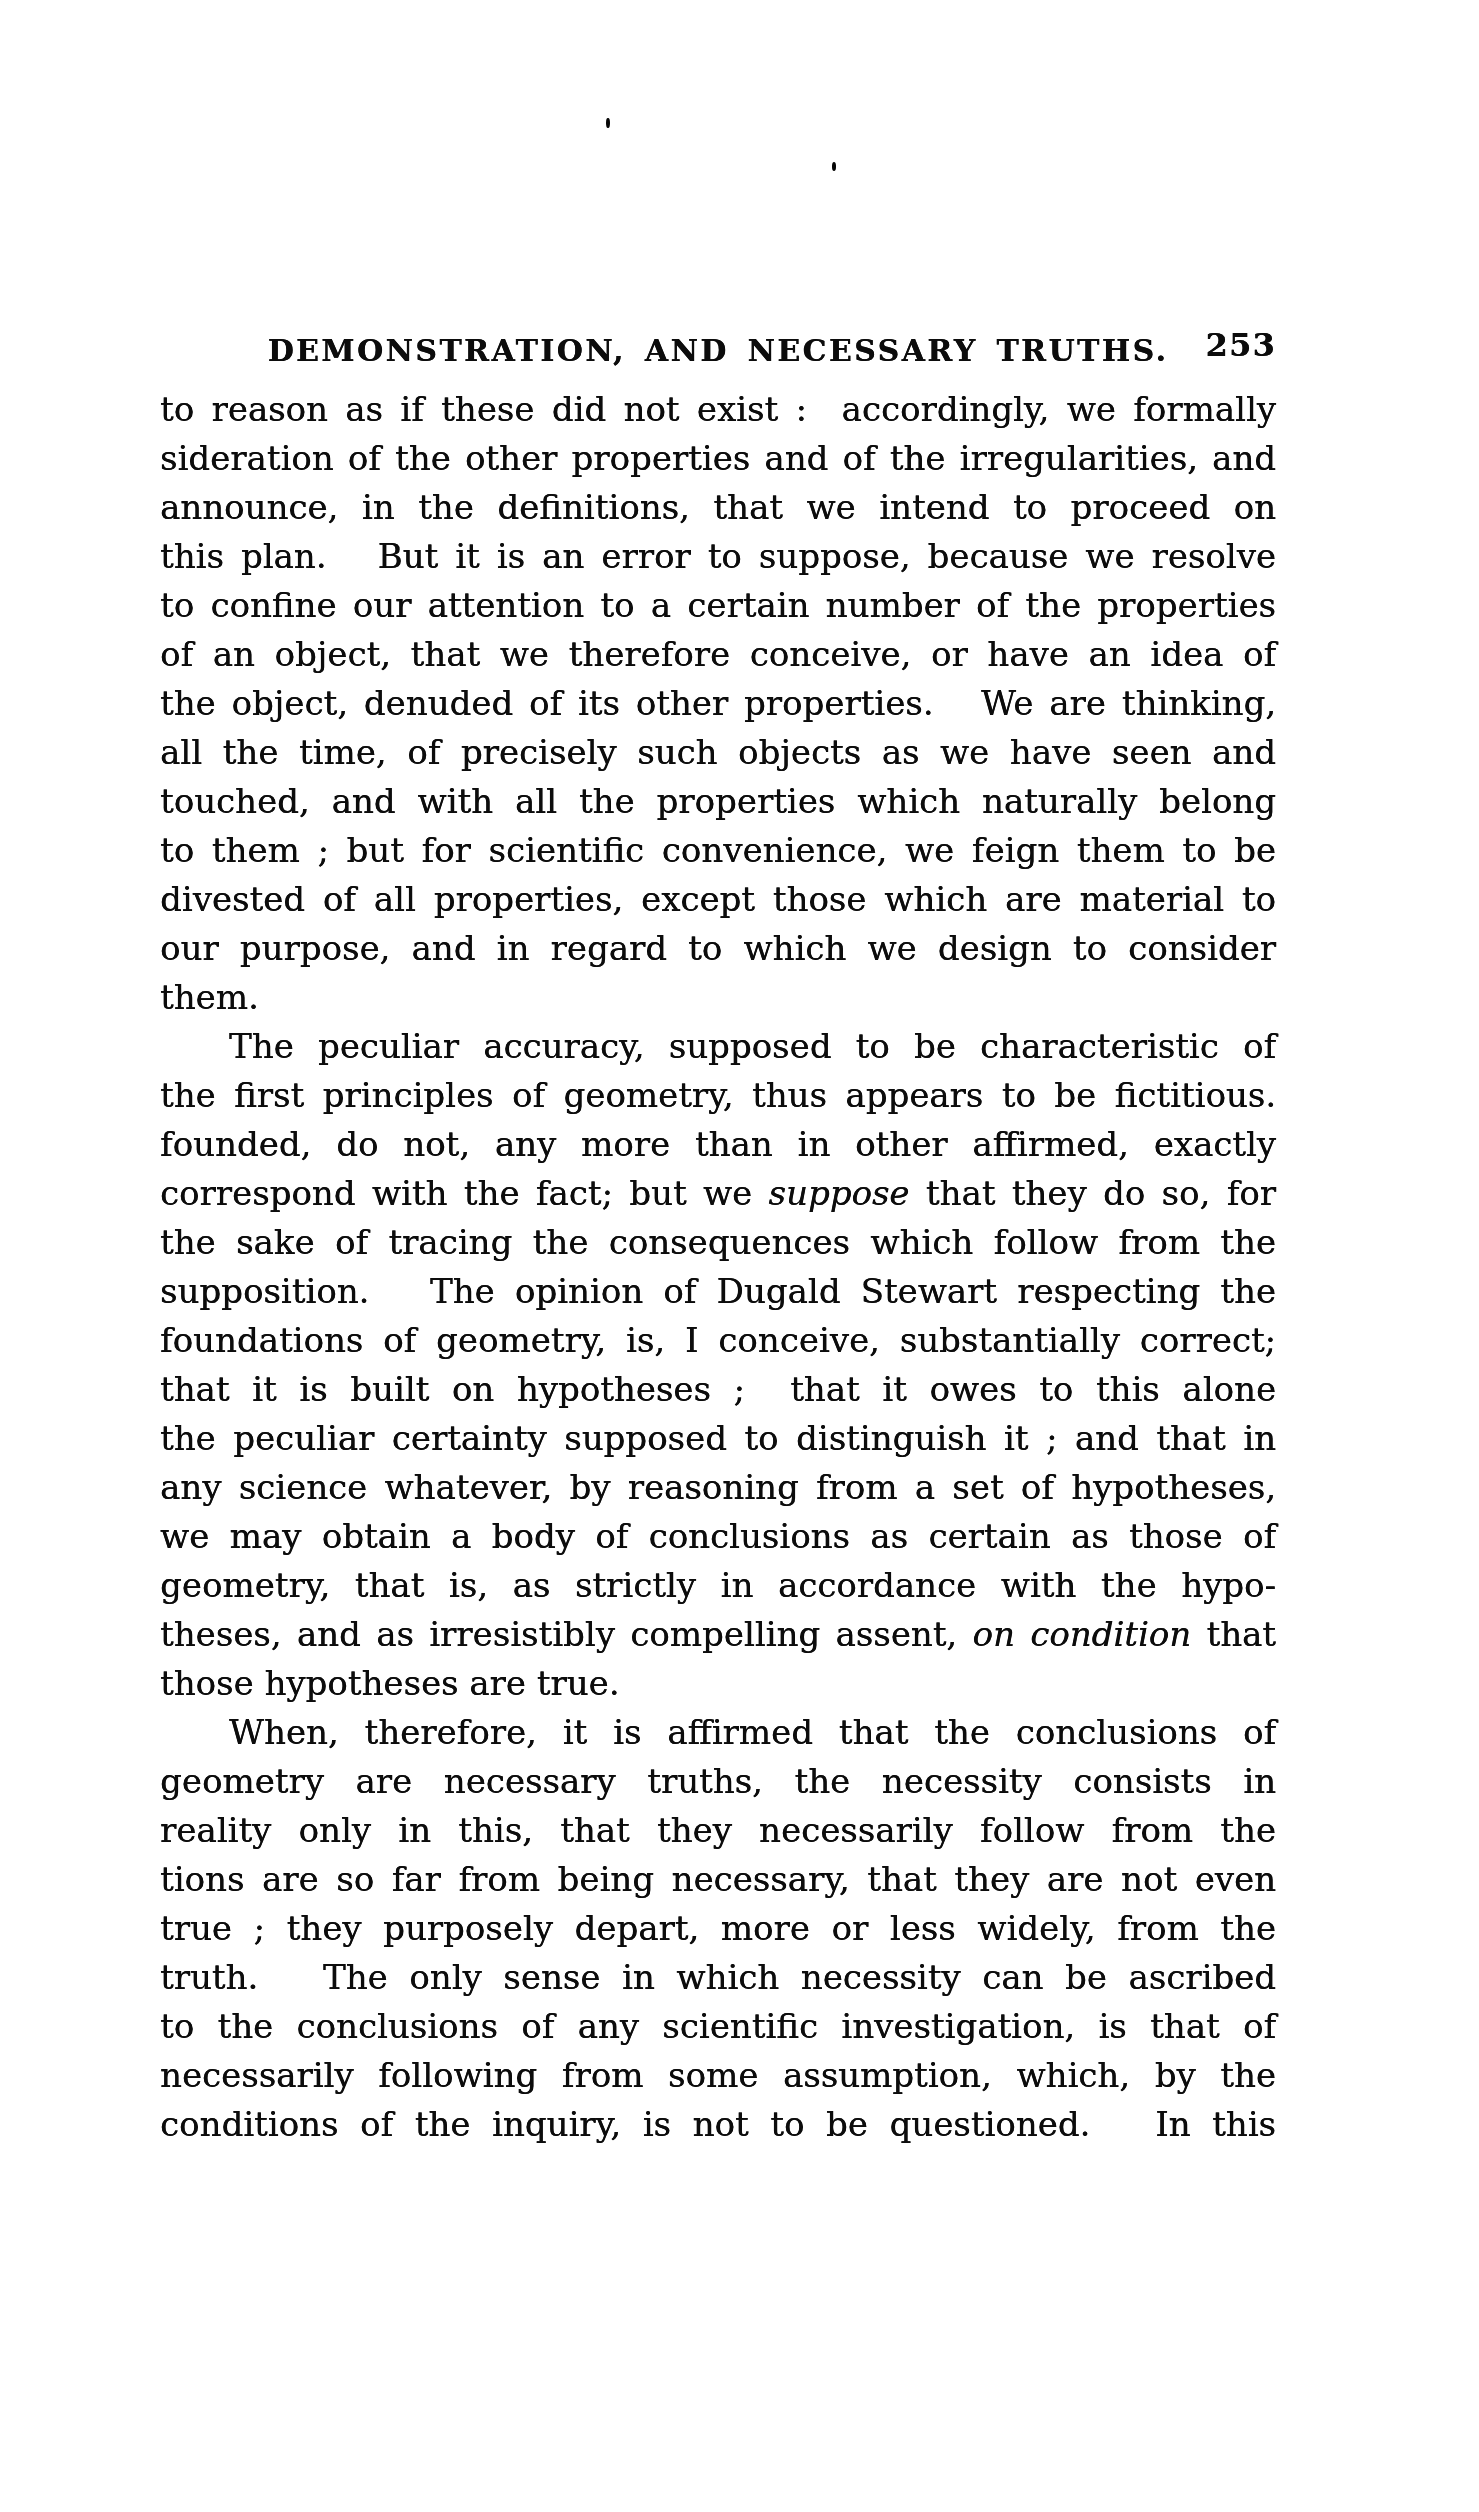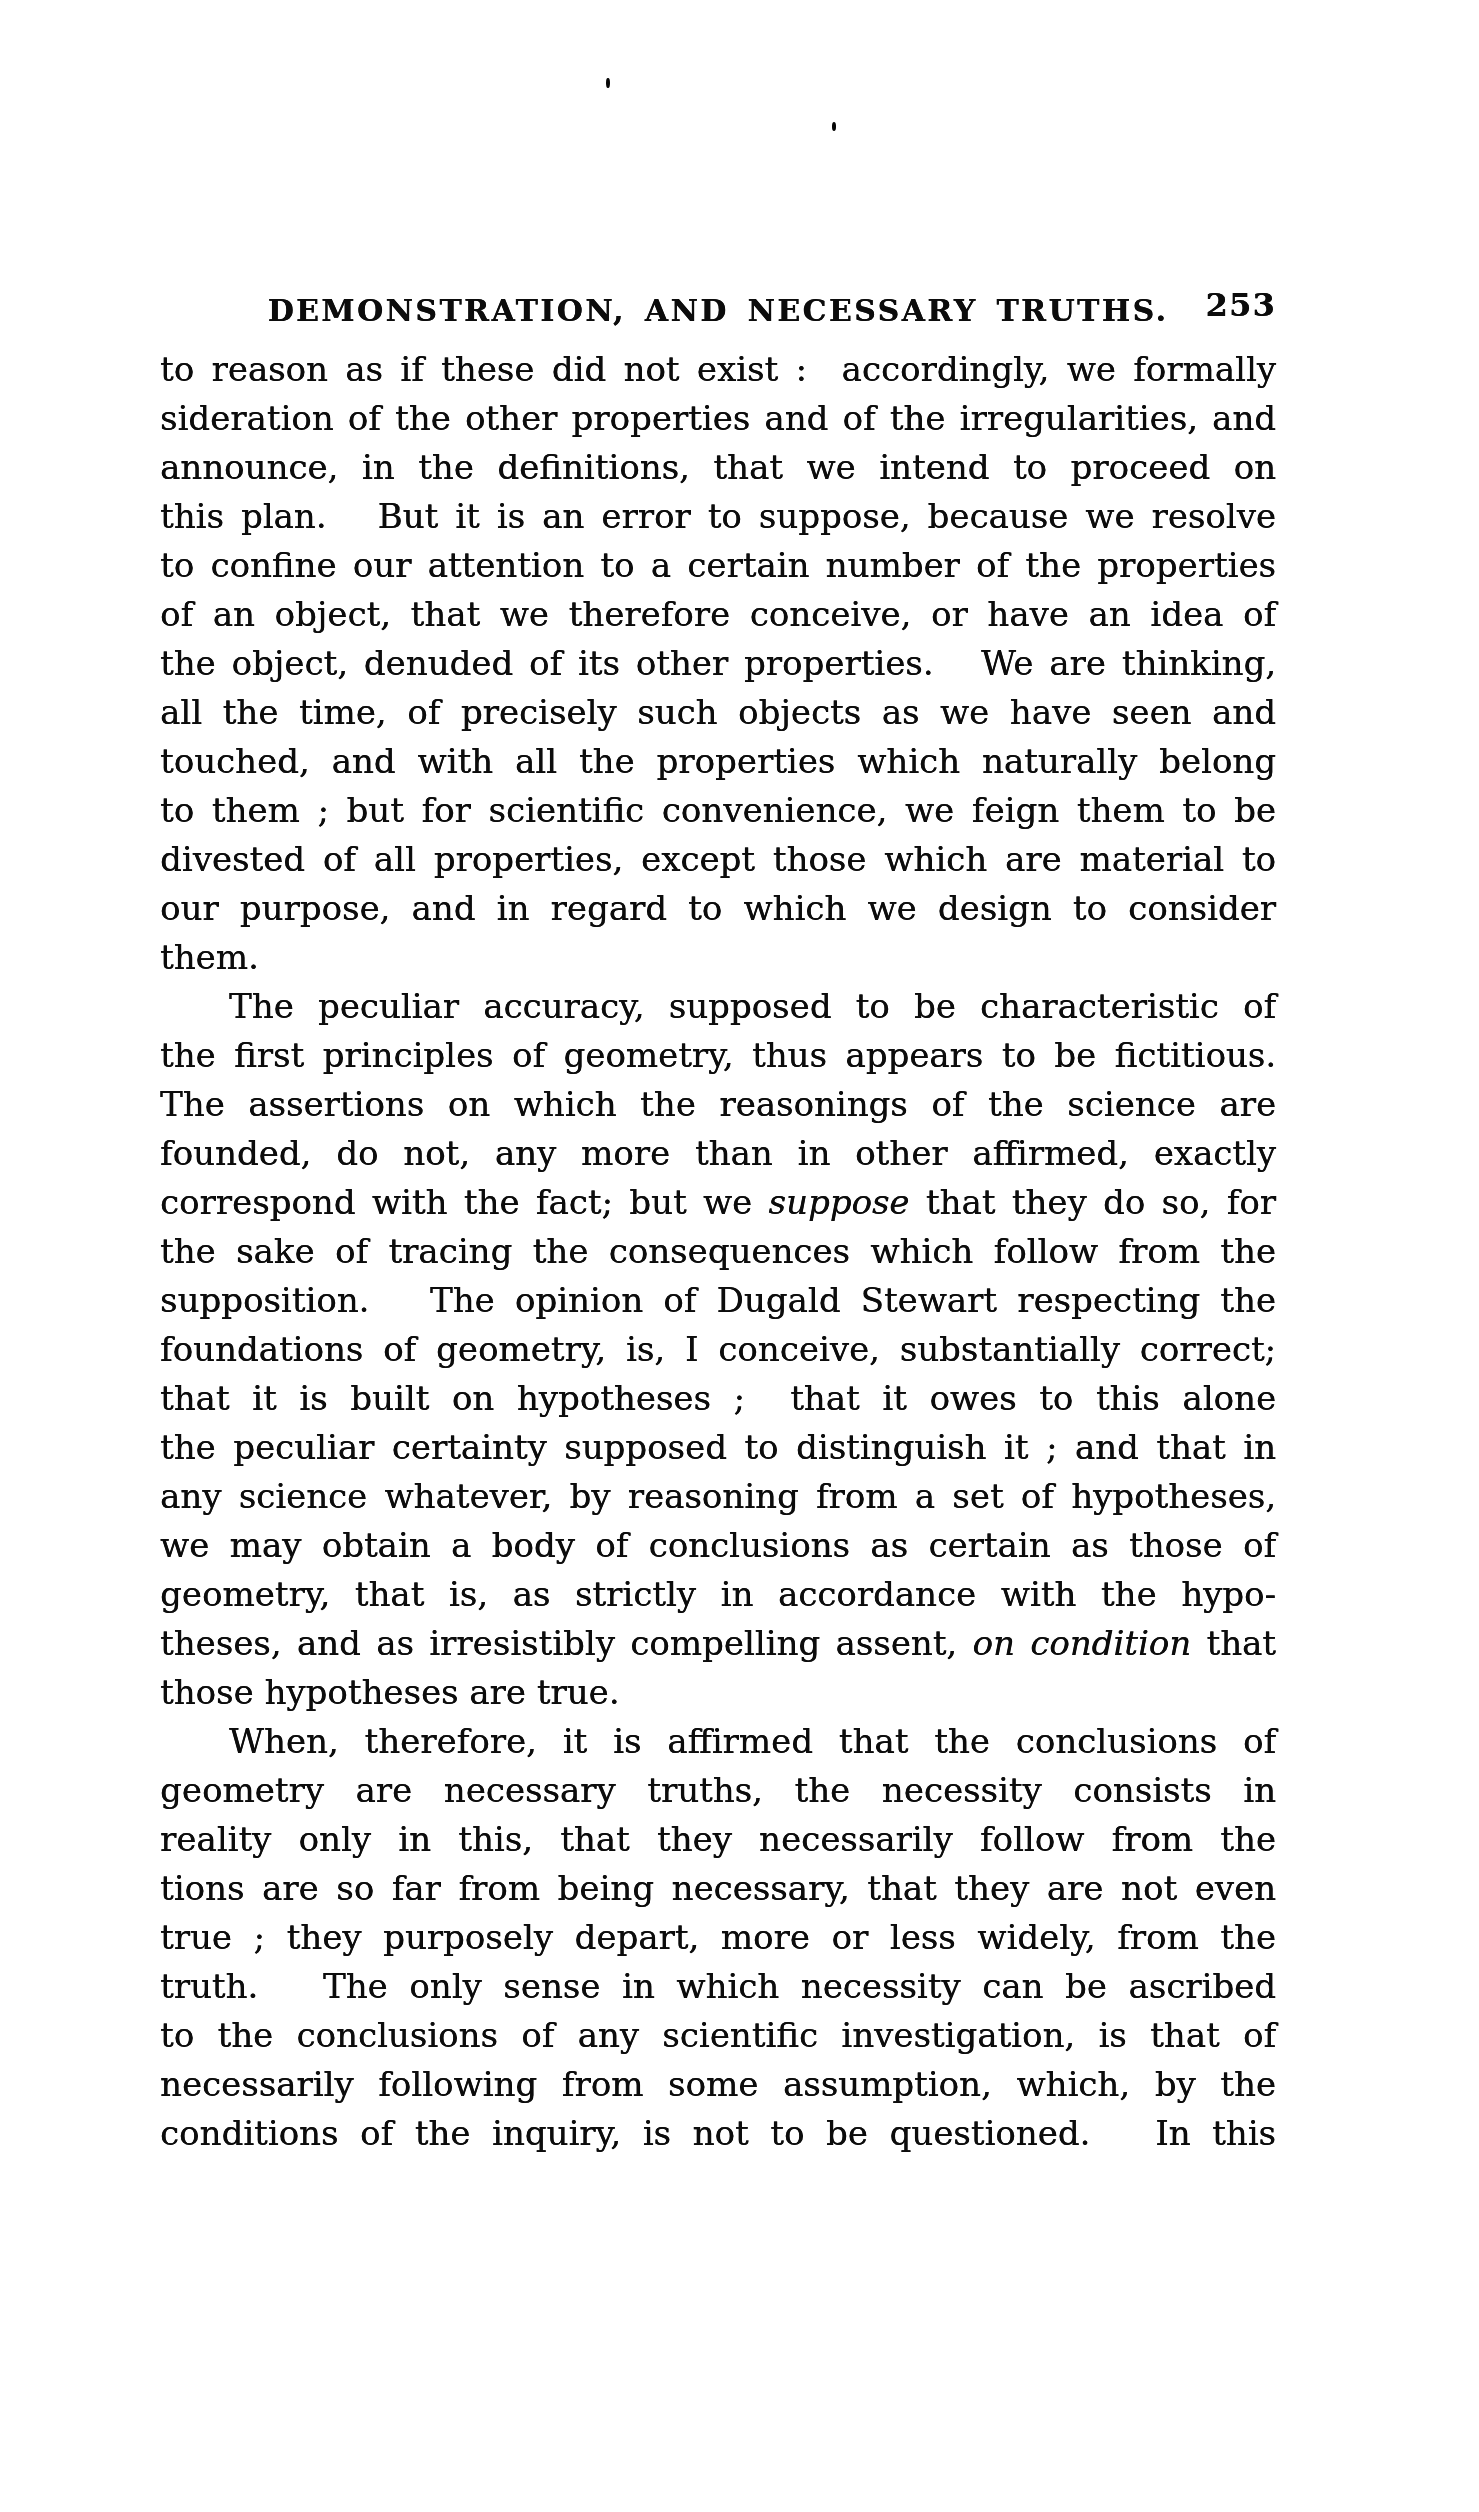--- a/index.html
+++ b/index.html
@@ -4,20 +4,21 @@
 <style>
   html,body{margin:0;padding:0;background:#ffffff;}
   .page{
     position:relative;
     width:1479px;
     height:2256px;
     background:#ffffff;
     color:#0c0c0c;
     font-family:"DejaVu Serif", serif;
     overflow:hidden;
+    margin-top:40px;
   }
   .running-head{
     position:absolute;
     left:160px;
     top:293px;
     width:1116px;
     height:48px;
   }
   .running-title{
     display:block;
@@ -84,21 +85,20 @@
       <div class="line">of an object, that we therefore conceive, or have an idea of</div>
       <div class="line">the object, denuded of its other properties.   We are thinking,</div>
       <div class="line">all the time, of precisely such objects as we have seen and</div>
       <div class="line">touched, and with all the properties which naturally belong</div>
       <div class="line">to them ; but for scientific convenience, we feign them to be</div>
       <div class="line">divested of all properties, except those which are material to</div>
       <div class="line">our purpose, and in regard to which we design to consider</div>
       <div class="line last">them.</div>
       <div class="line indent">The peculiar accuracy, supposed to be characteristic of</div>
       <div class="line">the first principles of geometry, thus appears to be fictitious.</div>
-      <div class="line">The assertions on which the reasonings of the science are</div>
       <div class="line">founded, do not, any more than in other affirmed, exactly</div>
       <div class="line">correspond with the fact; but we <i>suppose</i> that they do so, for</div>
       <div class="line">the sake of tracing the consequences which follow from the</div>
       <div class="line">supposition.   The opinion of Dugald Stewart respecting the</div>
       <div class="line">foundations of geometry, is, I conceive, substantially correct;</div>
       <div class="line">that it is built on hypotheses ;  that it owes to this alone</div>
       <div class="line">the peculiar certainty supposed to distinguish it ; and that in</div>
       <div class="line">any science whatever, by reasoning from a set of hypotheses,</div>
       <div class="line">we may obtain a body of conclusions as certain as those of</div>
       <div class="line">geometry, that is, as strictly in accordance with the hypo-</div>

